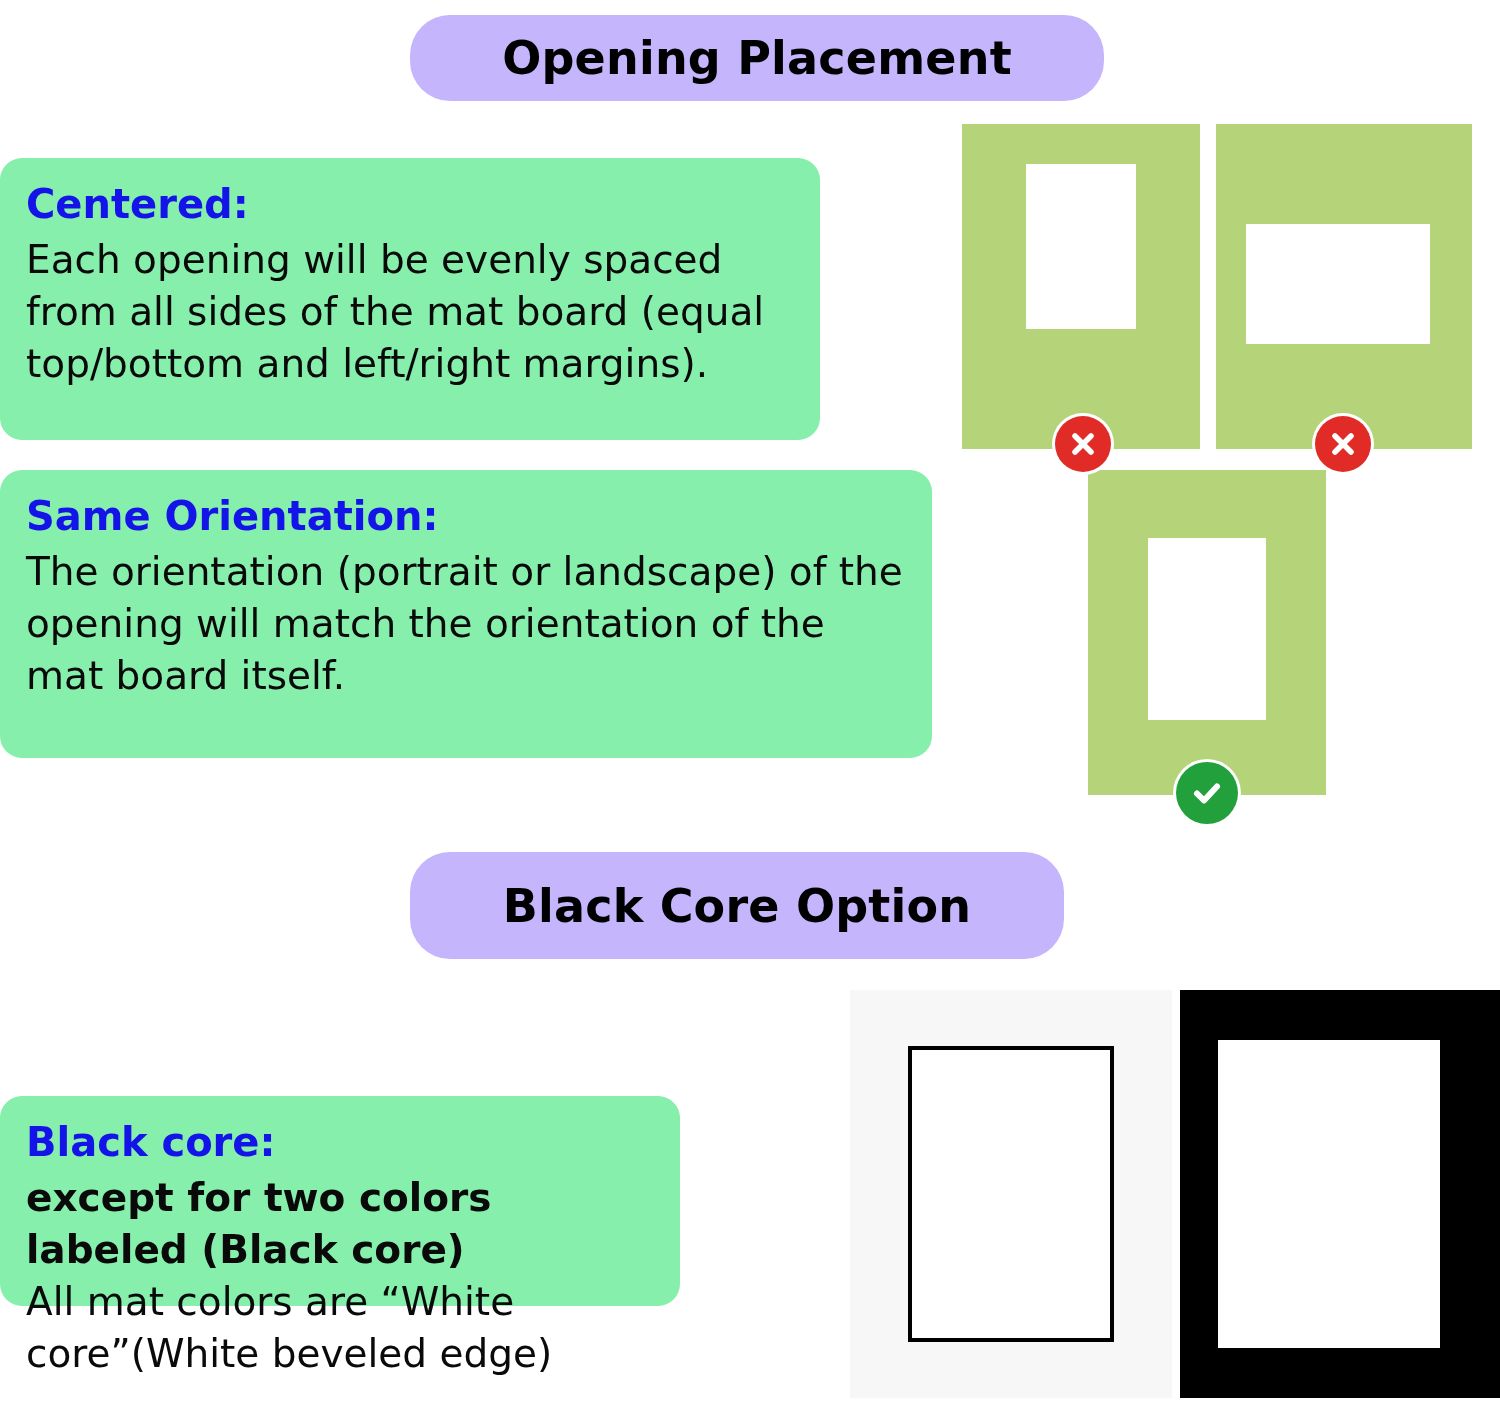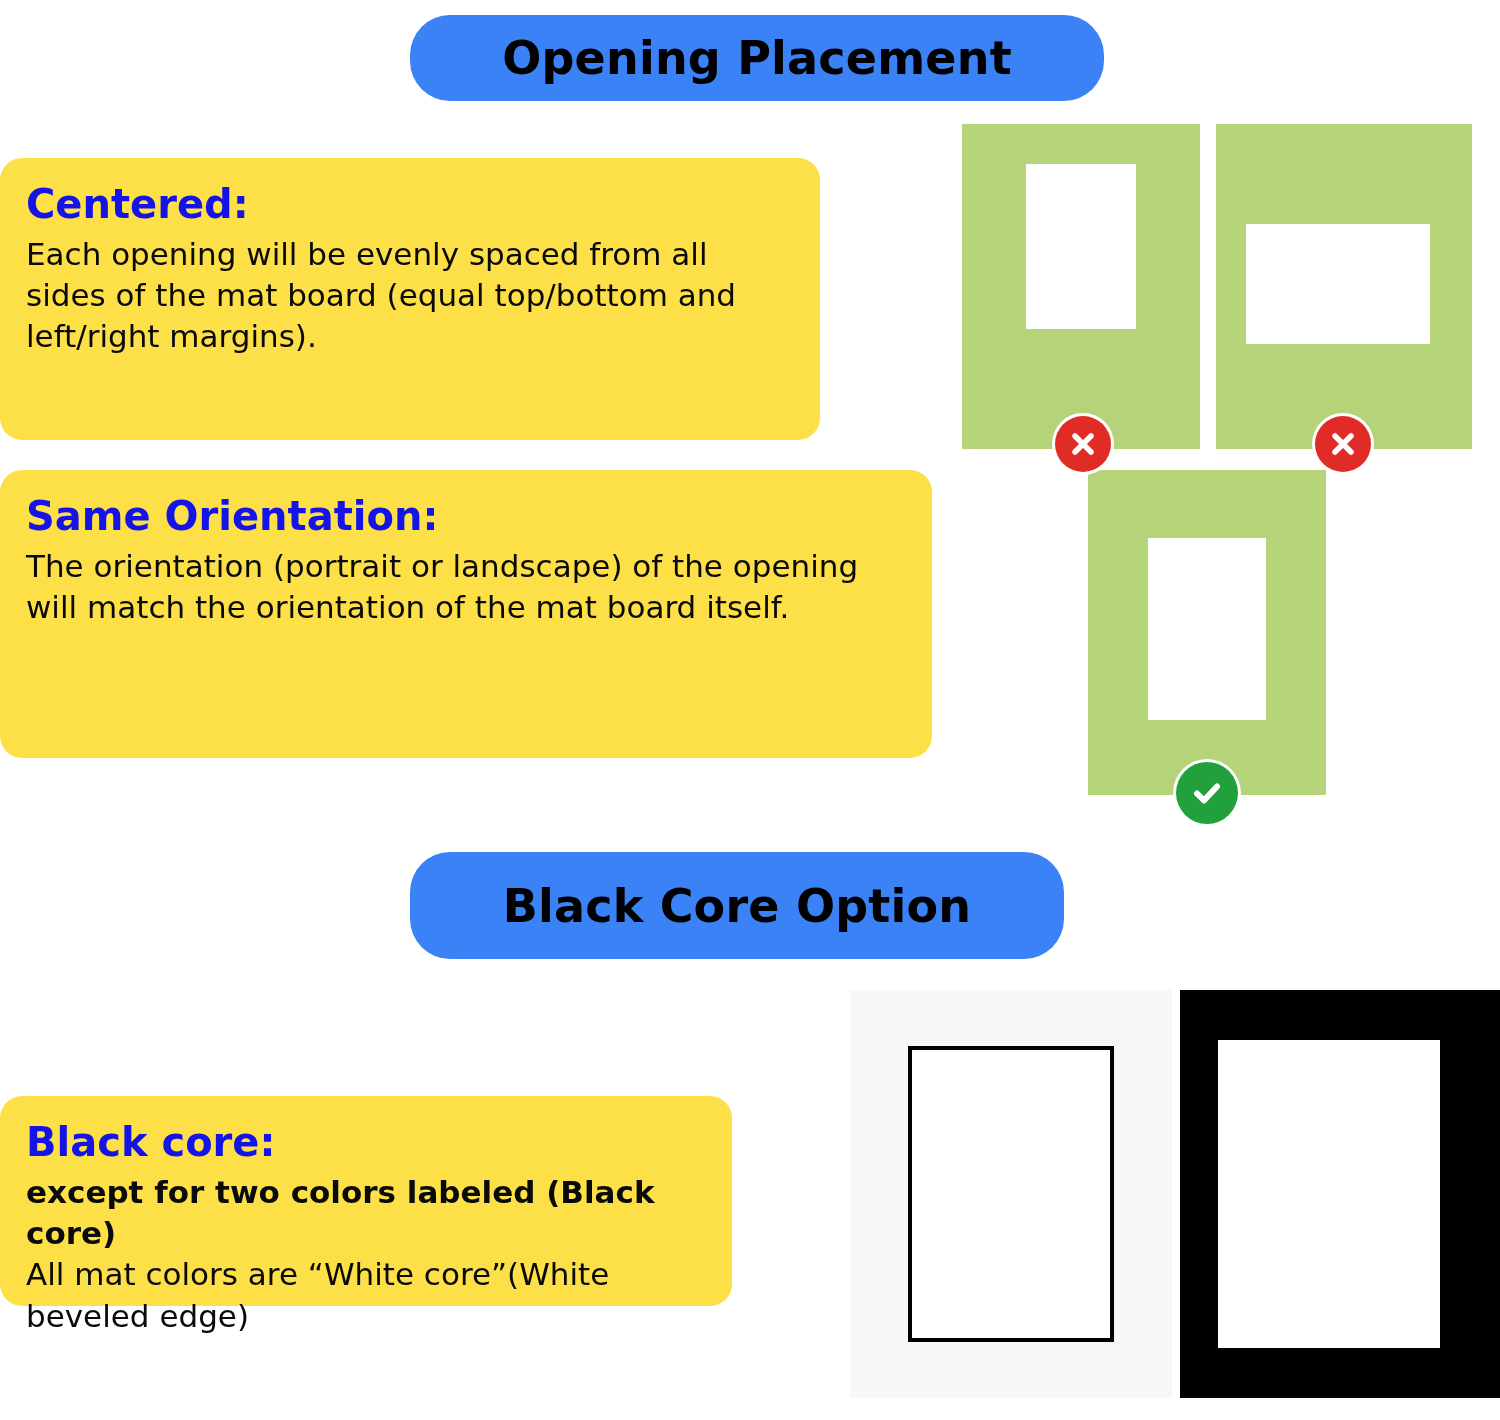--- a/index.html
+++ b/index.html
@@ -11,21 +11,21 @@
     width: 1500px;
     height: 1420px;
     position: relative;
     font-family: "DejaVu Sans", sans-serif;
     overflow: hidden;
   }
 
   
   .pill {
     position: absolute;
-    background: #3b82f6;
+    background: #c4b5fd;
     border-radius: 40px;
     display: flex;
     align-items: center;
     justify-content: center;
     color: #000000;
     font-weight: bold;
     letter-spacing: 0.2px;
   }
   #pill-opening {
     left: 410px;
@@ -38,39 +38,39 @@
     left: 410px;
     top: 852px;
     width: 654px;
     height: 107px;
     font-size: 46px;
   }
 
   
   .note {
     position: absolute;
-    background: #fde047;
+    background: #86efac;
     border-radius: 22px;
     box-sizing: border-box;
     padding: 24px 26px 20px 26px;
   }
   #note-centered { left: 0px; top: 158px; width: 820px; height: 282px; }
   #note-same     { left: 0px; top: 470px; width: 932px; height: 288px; }
-  #note-black    { left: 0px; top: 1096px; width: 732px; height: 210px; }
+  #note-black    { left: 0px; top: 1096px; width: 680px; height: 210px; }
 
   .note-title {
     color: #1414e8;
     font-weight: bold;
     font-size: 40px;
     line-height: 1.1;
     margin: 0 0 8px 0;
   }
   .note-body {
     color: #0a0a0a;
-    font-size: 31px;
+    font-size: 39px;
     line-height: 1.33;
     margin: 0;
   }
   .note-body.bold { font-weight: bold; }
 
   
   .mat {
     position: absolute;
     box-sizing: border-box;
   }

